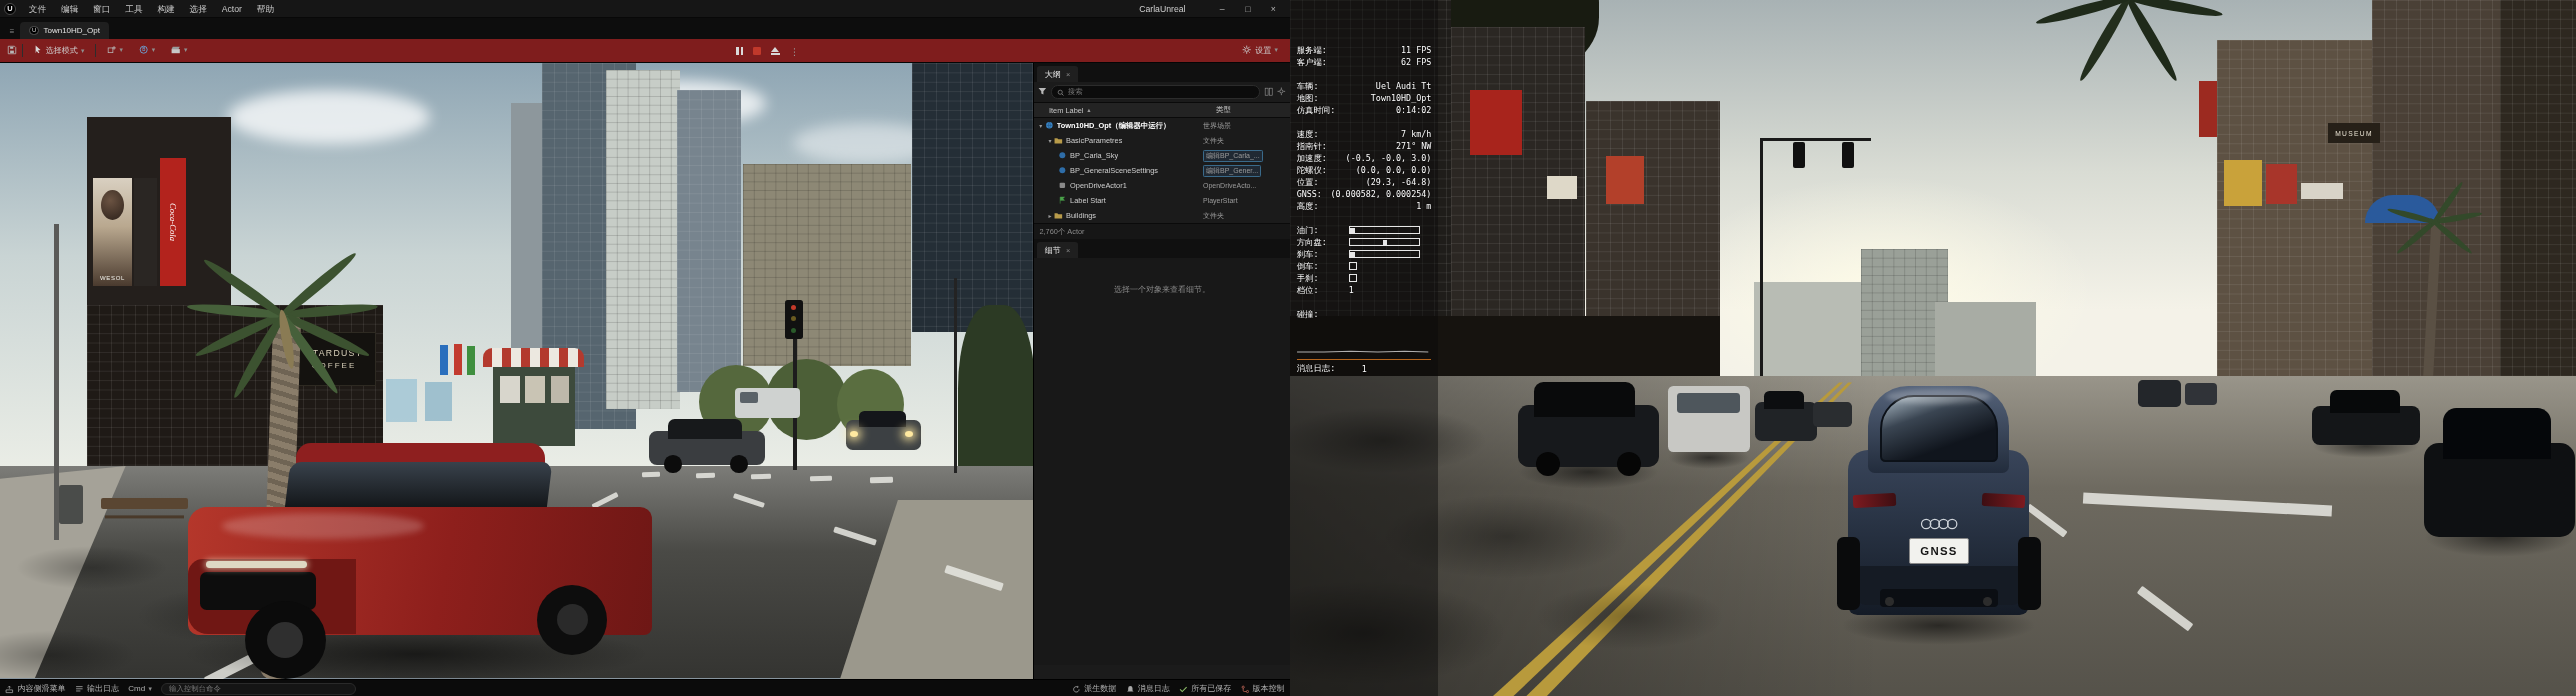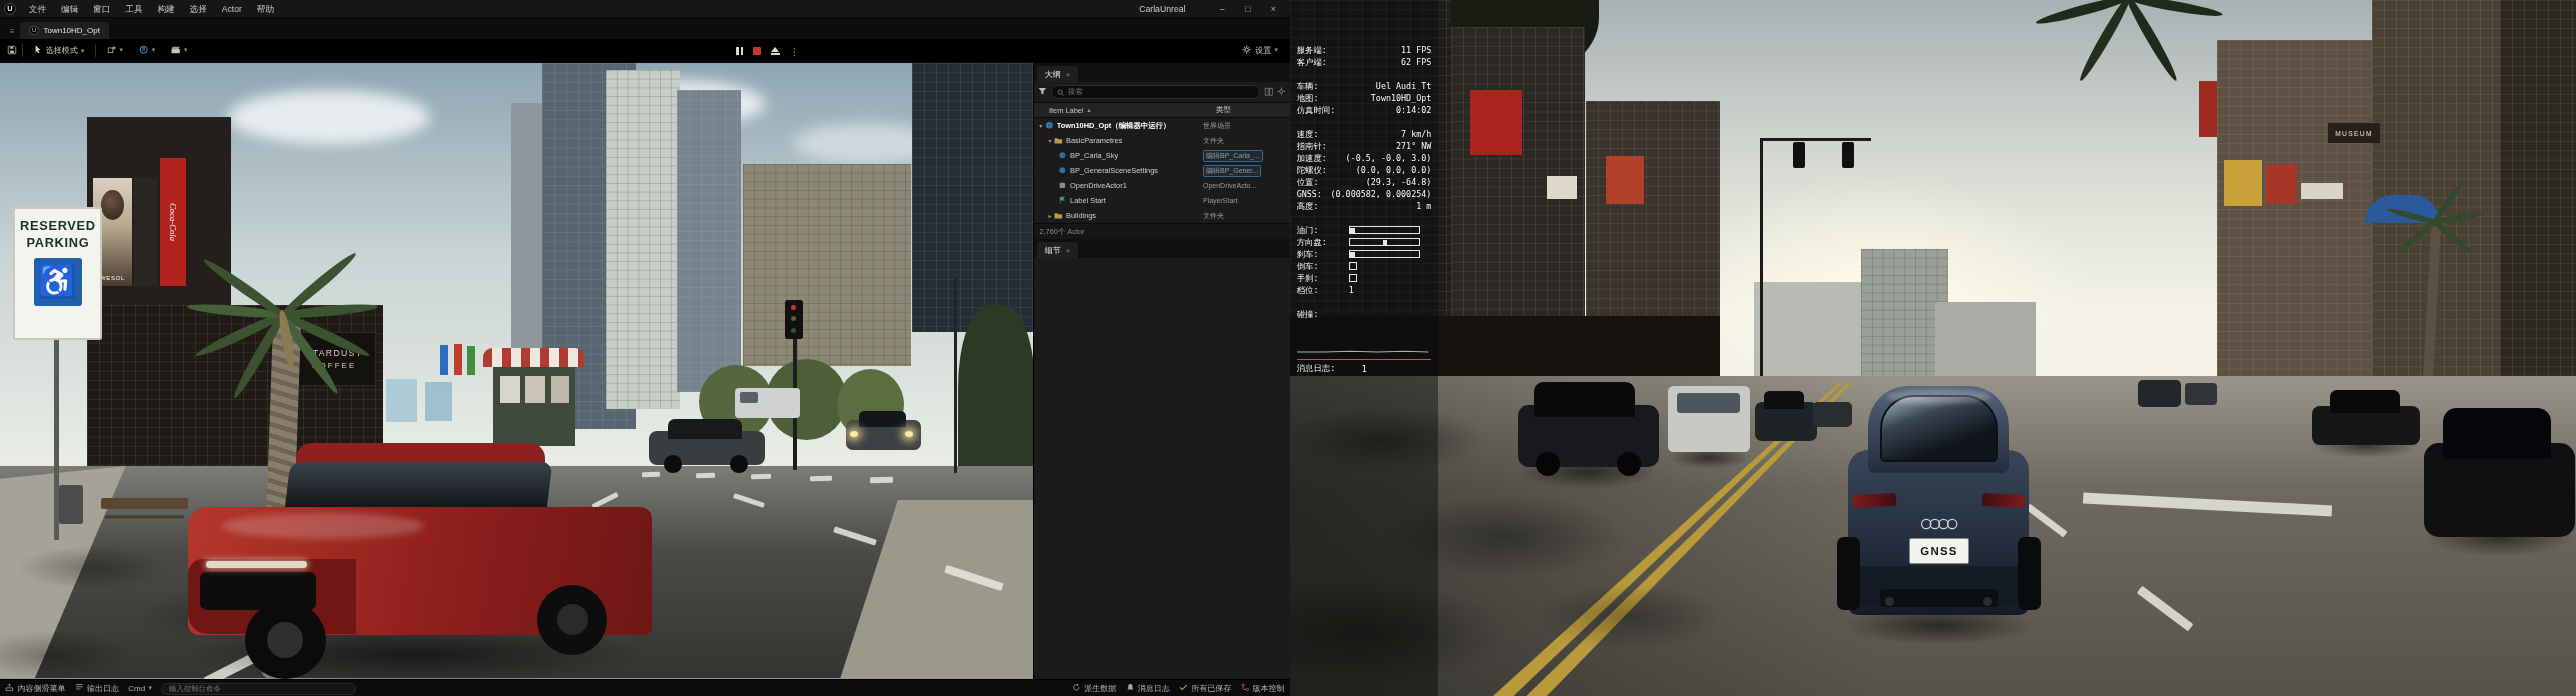--- a/index.html
+++ b/index.html
@@ -10,21 +10,21 @@
   
   .editor{left:0;top:0;width:1290px;height:697px;background:#141414}
   .menubar{left:0;top:0;width:1290px;height:18px;background:#161616;border-bottom:0.7px solid #080808;display:flex;align-items:center;padding:0 4px;color:#c8c8c8;font-size:8.7px}
   .menu-item{padding:0 7.4px;line-height:18px;cursor:default}
   .ue-logo{width:12px;height:12px;border-radius:50%;background:#000;border:0.7px solid #4a4a4a;color:#eee;font-size:7.4px;font-weight:bold;display:flex;align-items:center;justify-content:center;margin-right:5.4px}
   .title-text{margin-left:auto;margin-right:24px;color:#cfcfcf}
   .win-btn{width:25.5px;text-align:center;color:#bbb;font-size:8.7px;line-height:18px}
   .tabbar{left:0;top:18px;width:1290px;height:21px;background:#0d0d0d;display:flex;align-items:flex-end;padding-left:4px}
   .tab{height:17.5px;background:#1f1f1f;border-radius:4px 4px 0 0;display:flex;align-items:center;padding:0 9.4px;gap:4.7px;color:#e3e3e3;font-size:8px}
   .tab .mini-logo{width:9.4px;height:9.4px;border-radius:50%;background:#000;border:0.7px solid #555;color:#ddd;font-size:6px;display:flex;align-items:center;justify-content:center}
-  .toolbar{left:0;top:39px;width:1290px;height:24px;background:#000000;border-bottom:0.7px solid #050505;display:flex;align-items:center;padding:0 6.7px;gap:5.4px;color:#cfcfcf;font-size:8px}
+  .toolbar{left:0;top:39px;width:1290px;height:24px;background:#7f1d1d;border-bottom:0.7px solid #050505;display:flex;align-items:center;padding:0 6.7px;gap:5.4px;color:#cfcfcf;font-size:8px}
   .tb-group{display:flex;align-items:center;gap:3.4px;padding:2.7px 5.4px;border-radius:2.7px}
   .tb-sep{width:0.7px;height:13.4px;background:#2d2d2d}
   .chev{color:#8f8f8f;font-size:6.7px}
   .play-ctrls{position:absolute;left:736px;top:39px;height:24px;display:flex;align-items:center;gap:9.4px}
   .pause-bars{display:flex;gap:2px}
   .pause-bars i{display:block;width:2.7px;height:8.7px;background:#dadada}
   .stop-sq{width:8.7px;height:8.7px;background:#c0392b;border-radius:1.3px}
   .eject{width:0;height:0;border-left:4.7px solid transparent;border-right:4.7px solid transparent;border-bottom:5.4px solid #d8d8d8}
   .eject-bar{width:9.4px;height:2px;background:#d8d8d8;margin-top:1.3px}
   .dots{color:#9a9a9a;font-size:9.4px}
@@ -54,21 +54,21 @@
   .orow .expander{width:8px;text-align:center;color:#9a9a9a;font-size:6px;flex:none}
   .orow .oicon{width:9.4px;height:9.4px;margin:0 2.7px 0 0;flex:none}
   .orow .olabel{overflow:hidden;text-overflow:ellipsis;max-width:134px}
   .orow .otype{position:absolute;left:169px;font-size:7px;color:#9a9a9a;white-space:nowrap}
   .type-link{color:#6ab0e8;background:rgba(60,120,180,.16);border:0.7px solid #3a6a8a;border-radius:1.3px;padding:0 2px}
   .ofooter{height:16px;background:#161616;border-top:0.7px solid #0a0a0a;display:flex;align-items:center;font-size:7.4px;color:#8a8a8a;padding:0 5.4px}
   .details-body{background:#181818;height:407px;text-align:center;padding-top:25.5px;font-size:8px;color:#8a8a8a}
 
   
   .statusbar{left:0;top:679px;width:1290px;height:18px;background:#0b0b0b;border-top:0.7px solid #000;display:flex;align-items:center;padding:0 5.4px;gap:9.4px;font-size:8px;color:#b0b0b0}
-  .sb-item{display:flex;align-items:flex-start;gap:3.4px}
+  .sb-item{display:flex;align-items:flex-end;gap:3.4px}
   .console-input{width:195px;height:12px;background:#151515;border:0.7px solid #2a2a2a;border-radius:6px;color:#777;font-size:7.4px;padding:0 6.7px;outline:none}
 
   
   .carla{left:1290px;top:0;width:1286px;height:697px;overflow:hidden;background:#9aa0a0}
   .carla-scene{position:relative;width:100%;height:100%}
   .hud{position:absolute;left:0;top:0;width:148px;height:697px;background:rgba(8,8,8,.45);font-family:"DejaVu Sans Mono",monospace;color:#fff;font-size:8.4px;padding-top:44px;text-shadow:0 0 1.3px #000}
   .hud-row{height:12px;display:flex;justify-content:space-between;align-items:center;padding:0 6.7px}
   .hud-gap{height:12px}
   .hud-ctrl{height:12px;display:flex;align-items:center;padding:0 6.7px}
   .hud-ctrl .cl{width:52px;flex:none}
@@ -272,25 +272,20 @@
           <div class="frond" style="transform:rotate(55deg);background:#46603a"></div>
           <div class="frond" style="transform:rotate(120deg)"></div>
           <div class="frond" style="transform:rotate(155deg)"></div>
           <div class="frond" style="transform:rotate(185deg);background:#46603a"></div>
           <div class="frond" style="transform:rotate(215deg)"></div>
           <div class="frond" style="transform:rotate(-40deg)"></div>
           <div class="frond" style="transform:rotate(80deg);background:#8a7b54;width:60px"></div>
         </div>
 
         <div class="abs" style="left:54px;top:161px;width:4.7px;height:316px;background:#5a5a58"></div>
-        <div class="abs" style="left:13.4px;top:144px;width:89px;height:133px;background:#f3f4ee;border:2px solid #c9c9c0;border-radius:2.7px;display:flex;flex-direction:column;align-items:center;padding-top:9.4px;gap:1.3px">
-          <span style="font-size:12.8px;font-weight:bold;color:#18321f;letter-spacing:0.7px">RESERVED</span>
-          <span style="font-size:12.8px;font-weight:bold;color:#18321f;letter-spacing:0.7px">PARKING</span>
-          <div style="margin-top:6.7px;width:48px;height:48px;background:#1f5fae;border-radius:2.7px;display:flex;align-items:center;justify-content:center;color:#fff;font-size:31px">♿</div>
-        </div>
 
         <div class="abs" style="left:0;top:457px;width:511px;height:159px;background:radial-gradient(ellipse 108px 31px at 18% 30%,rgba(0,0,0,.30),transparent 70%),radial-gradient(ellipse 134px 40px at 45% 60%,rgba(0,0,0,.26),transparent 70%),radial-gradient(ellipse 121px 35px at 10% 85%,rgba(0,0,0,.3),transparent 70%)"></div>
 
         <div class="abs" style="left:188px;top:380px;width:470px;height:236px">
           <div class="abs shadow-e" style="left:-6.7px;top:181px;width:470px;height:60px"></div>
           <div class="abs" style="left:108px;top:0;width:249px;height:31px;background:#8e1f1f;border-radius:15px 15px 2.7px 2.7px"></div>
           <div class="abs" style="left:99px;top:19px;width:262px;height:56px;background:linear-gradient(180deg,#39424c 0%,#14171a 80%);border-radius:10.8px;transform:skewX(-7deg)"></div>
           <div class="abs" style="left:0;top:64px;width:464px;height:128px;background:linear-gradient(100deg,#b5372b 0%,#8e1f1c 55%,#6e1715 100%);border-radius:19px 12px 8px 10.8px"></div>
           <div class="abs" style="left:34px;top:70px;width:202px;height:25.5px;background:rgba(255,255,255,.2);border-radius:50%;filter:blur(3.4px)"></div>
           <div class="abs" style="left:0;top:116px;width:168px;height:75px;background:#701714;border-radius:15px 0 0 20px"></div>
@@ -395,20 +390,23 @@
       </div>
       <div class="ofooter">
         <span>2,760个 Actor</span>
       </div>
 
       <div class="ptabrow">
         <div class="ptab">
           <span>细节</span>
           <span class="x">×</span>
         </div>
+      </div>
+      <div class="details-body">
+        <span>选择一个对象来查看细节。</span>
       </div>
     </div>
 
     <div class="abs statusbar">
       <div class="sb-item">
         <svg width="8.7" height="8.7" viewBox="0 0 16 16">
             <path d="M2 9h12v5H2z" fill="none" stroke="#a8a8a8" stroke-width="1.4"></path>
             <path d="M8 7V2M5.5 4.5L8 2l2.5 2.5" stroke="#a8a8a8" stroke-width="1.4" fill="none"></path>
           </svg>
         <span>内容侧滑菜单</span>

